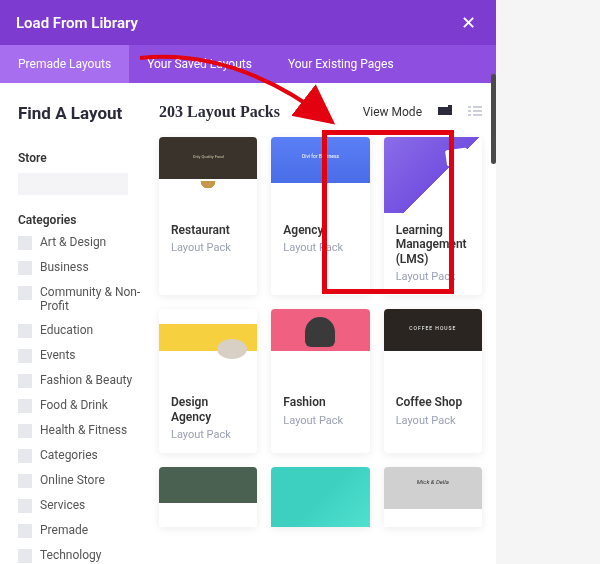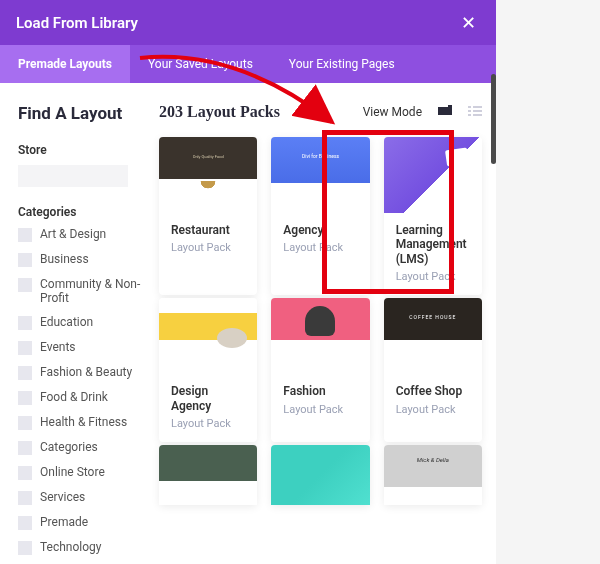--- a/index.html
+++ b/index.html
@@ -3,34 +3,34 @@
 <meta charset="utf-8">
 <style>
 * { box-sizing: border-box; margin: 0; padding: 0; }
 body { font-family: -apple-system, BlinkMacSystemFont, "Segoe UI", Roboto, sans-serif; background: #f5f5f5; width: 600px; height: 564px; overflow: hidden; }
 .modal { width: 496px; height: 564px; background: #fff; display: flex; flex-direction: column; position: relative; }
 .header { background: #7e3bd0; color: #fff; padding: 12px 16px; display: flex; justify-content: space-between; align-items: center; }
 .header-title { font-size: 15px; font-weight: 600; }
 .close-btn { font-size: 18px; cursor: pointer; padding: 0 4px; }
 .tabs { background: #8e4fe0; display: flex; }
 .tab { padding: 12px 18px; font-size: 12px; color: #fff; cursor: pointer; }
-.tab.active { background: #a76ef0; font-weight: 700; }
+.tab.active { background: #a76ef0; font-weight: 400; }
 .content { display: flex; flex: 1; overflow: hidden; }
 .sidebar { width: 145px; padding: 20px 0 10px 18px; overflow-y: auto; }
-.sidebar h2 { font-size: 17px; font-weight: 700; color: #2a2a3a; margin-bottom: 20px; }
+.sidebar h2 { font-size: 17px; font-weight: 700; color: #2a2a3a; margin-bottom: 28px; }
 .sidebar-section-label { font-size: 12px; font-weight: 600; color: #333; margin-bottom: 8px; }
 .search-input { width: 110px; height: 22px; background: #f4f4f6; border: none; margin-bottom: 18px; }
 .cat-item { display: flex; align-items: flex-start; margin-bottom: 10px; font-size: 12px; color: #555; cursor: pointer; }
 .cat-check { width: 14px; height: 14px; background: #e7e7ee; margin-right: 8px; flex-shrink: 0; margin-top: 1px; }
 .main { flex: 1; padding: 20px 14px 10px 14px; overflow-y: auto; position: relative; }
 .main-head { display: flex; justify-content: space-between; align-items: center; margin-bottom: 16px; }
 .main-title { font-size: 16px; font-weight: 700; color: #2a2a3a; font-family: Liberation Serif, serif; }
 .view-mode { font-size: 12px; color: #333; display:flex; align-items:center; gap:16px; }
 .vm-icon { display:inline-block; }
-.grid { display: grid; grid-template-columns: repeat(3, 1fr); gap: 3px 14px; }
+.grid { display: grid; grid-template-columns: repeat(3, 1fr); gap: 14px 14px; }
 .card { background: #fff; border-radius: 4px; box-shadow: 0 2px 8px rgba(0,0,0,0.08); cursor: pointer; position: relative; }
 .card-stack::after, .card-stack::before { content:""; position:absolute; left:4px; right:4px; height:6px; background:#fff; border-radius:0 0 3px 3px; box-shadow:0 2px 4px rgba(0,0,0,0.06); z-index:-1; }
 .card-stack::before { bottom:-4px; left:2px; right:2px; }
 .card-stack::after { bottom:-7px; left:6px; right:6px; }
 .thumb { height: 76px; border-radius: 4px 4px 0 0; position: relative; overflow: hidden; }
 .thumb-inner { height: 50%; }
 .card-body { padding: 10px 12px 12px; }
 .card-title { font-size: 12px; font-weight: 600; color: #333; margin-bottom: 4px; line-height: 1.2; }
 .card-sub { font-size: 11px; color: #9aa0b4; }
 .highlight-box { position: absolute; border: 5px solid #e3000f; pointer-events: none; }

